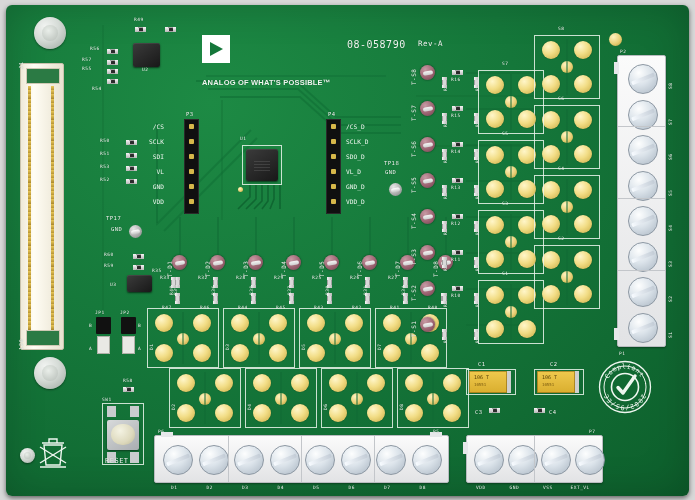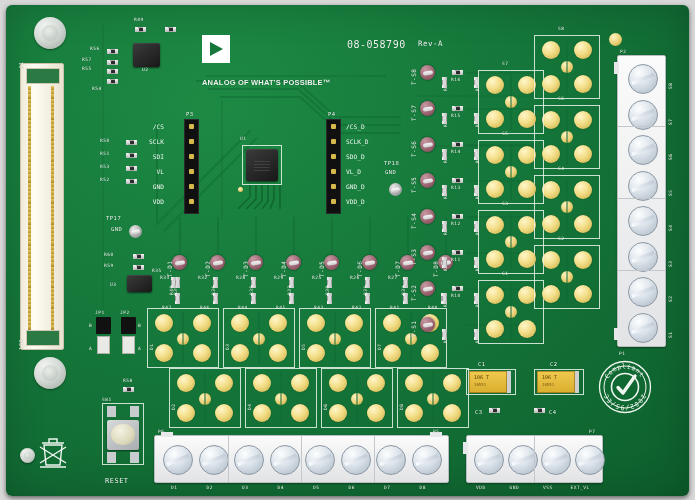--- a/index.html
+++ b/index.html
@@ -682,21 +682,21 @@
     <span class="silk tiny" style="left:117px;top:373px;">R58</span>
     <span class="silk tiny" style="left:96px;top:392px;">SW1</span>
     <div class="outline" style="left:96px;top:398px;width:42px;height:62px;"></div>
     <div class="btn" style="left:101px;top:415px;width:32px;height:30px;">
         <i></i>
       </div>
     <div style="position:absolute;left:101px;top:401px;width:9px;height:11px;background:#c9ccce;"></div>
     <div style="position:absolute;left:124px;top:401px;width:9px;height:11px;background:#c9ccce;"></div>
     <div style="position:absolute;left:101px;top:447px;width:9px;height:11px;background:#c9ccce;"></div>
     <div style="position:absolute;left:124px;top:447px;width:9px;height:11px;background:#c9ccce;"></div>
-    <span class="silk sm" style="left:99px;top:472px;">RESET</span>
+    <span class="silk sm" style="left:99px;top:452px;">RESET</span>
 
     <svg class="weee" style="left:30px;top:428px;width:34px;height:40px;" viewBox="0 0 34 40">
       <g class="wfill">
         <path d="M8,12 L26,12 L24,32 L10,32 Z"></path>
         <path d="M6,10 L28,10"></path>
         <path d="M13,10 L13,6 L21,6 L21,10"></path>
         <path d="M4,34 L30,34"></path>
         <path d="M4,14 L30,30"></path>
           <path d="M30,14 L4,30"></path>
       </g>

